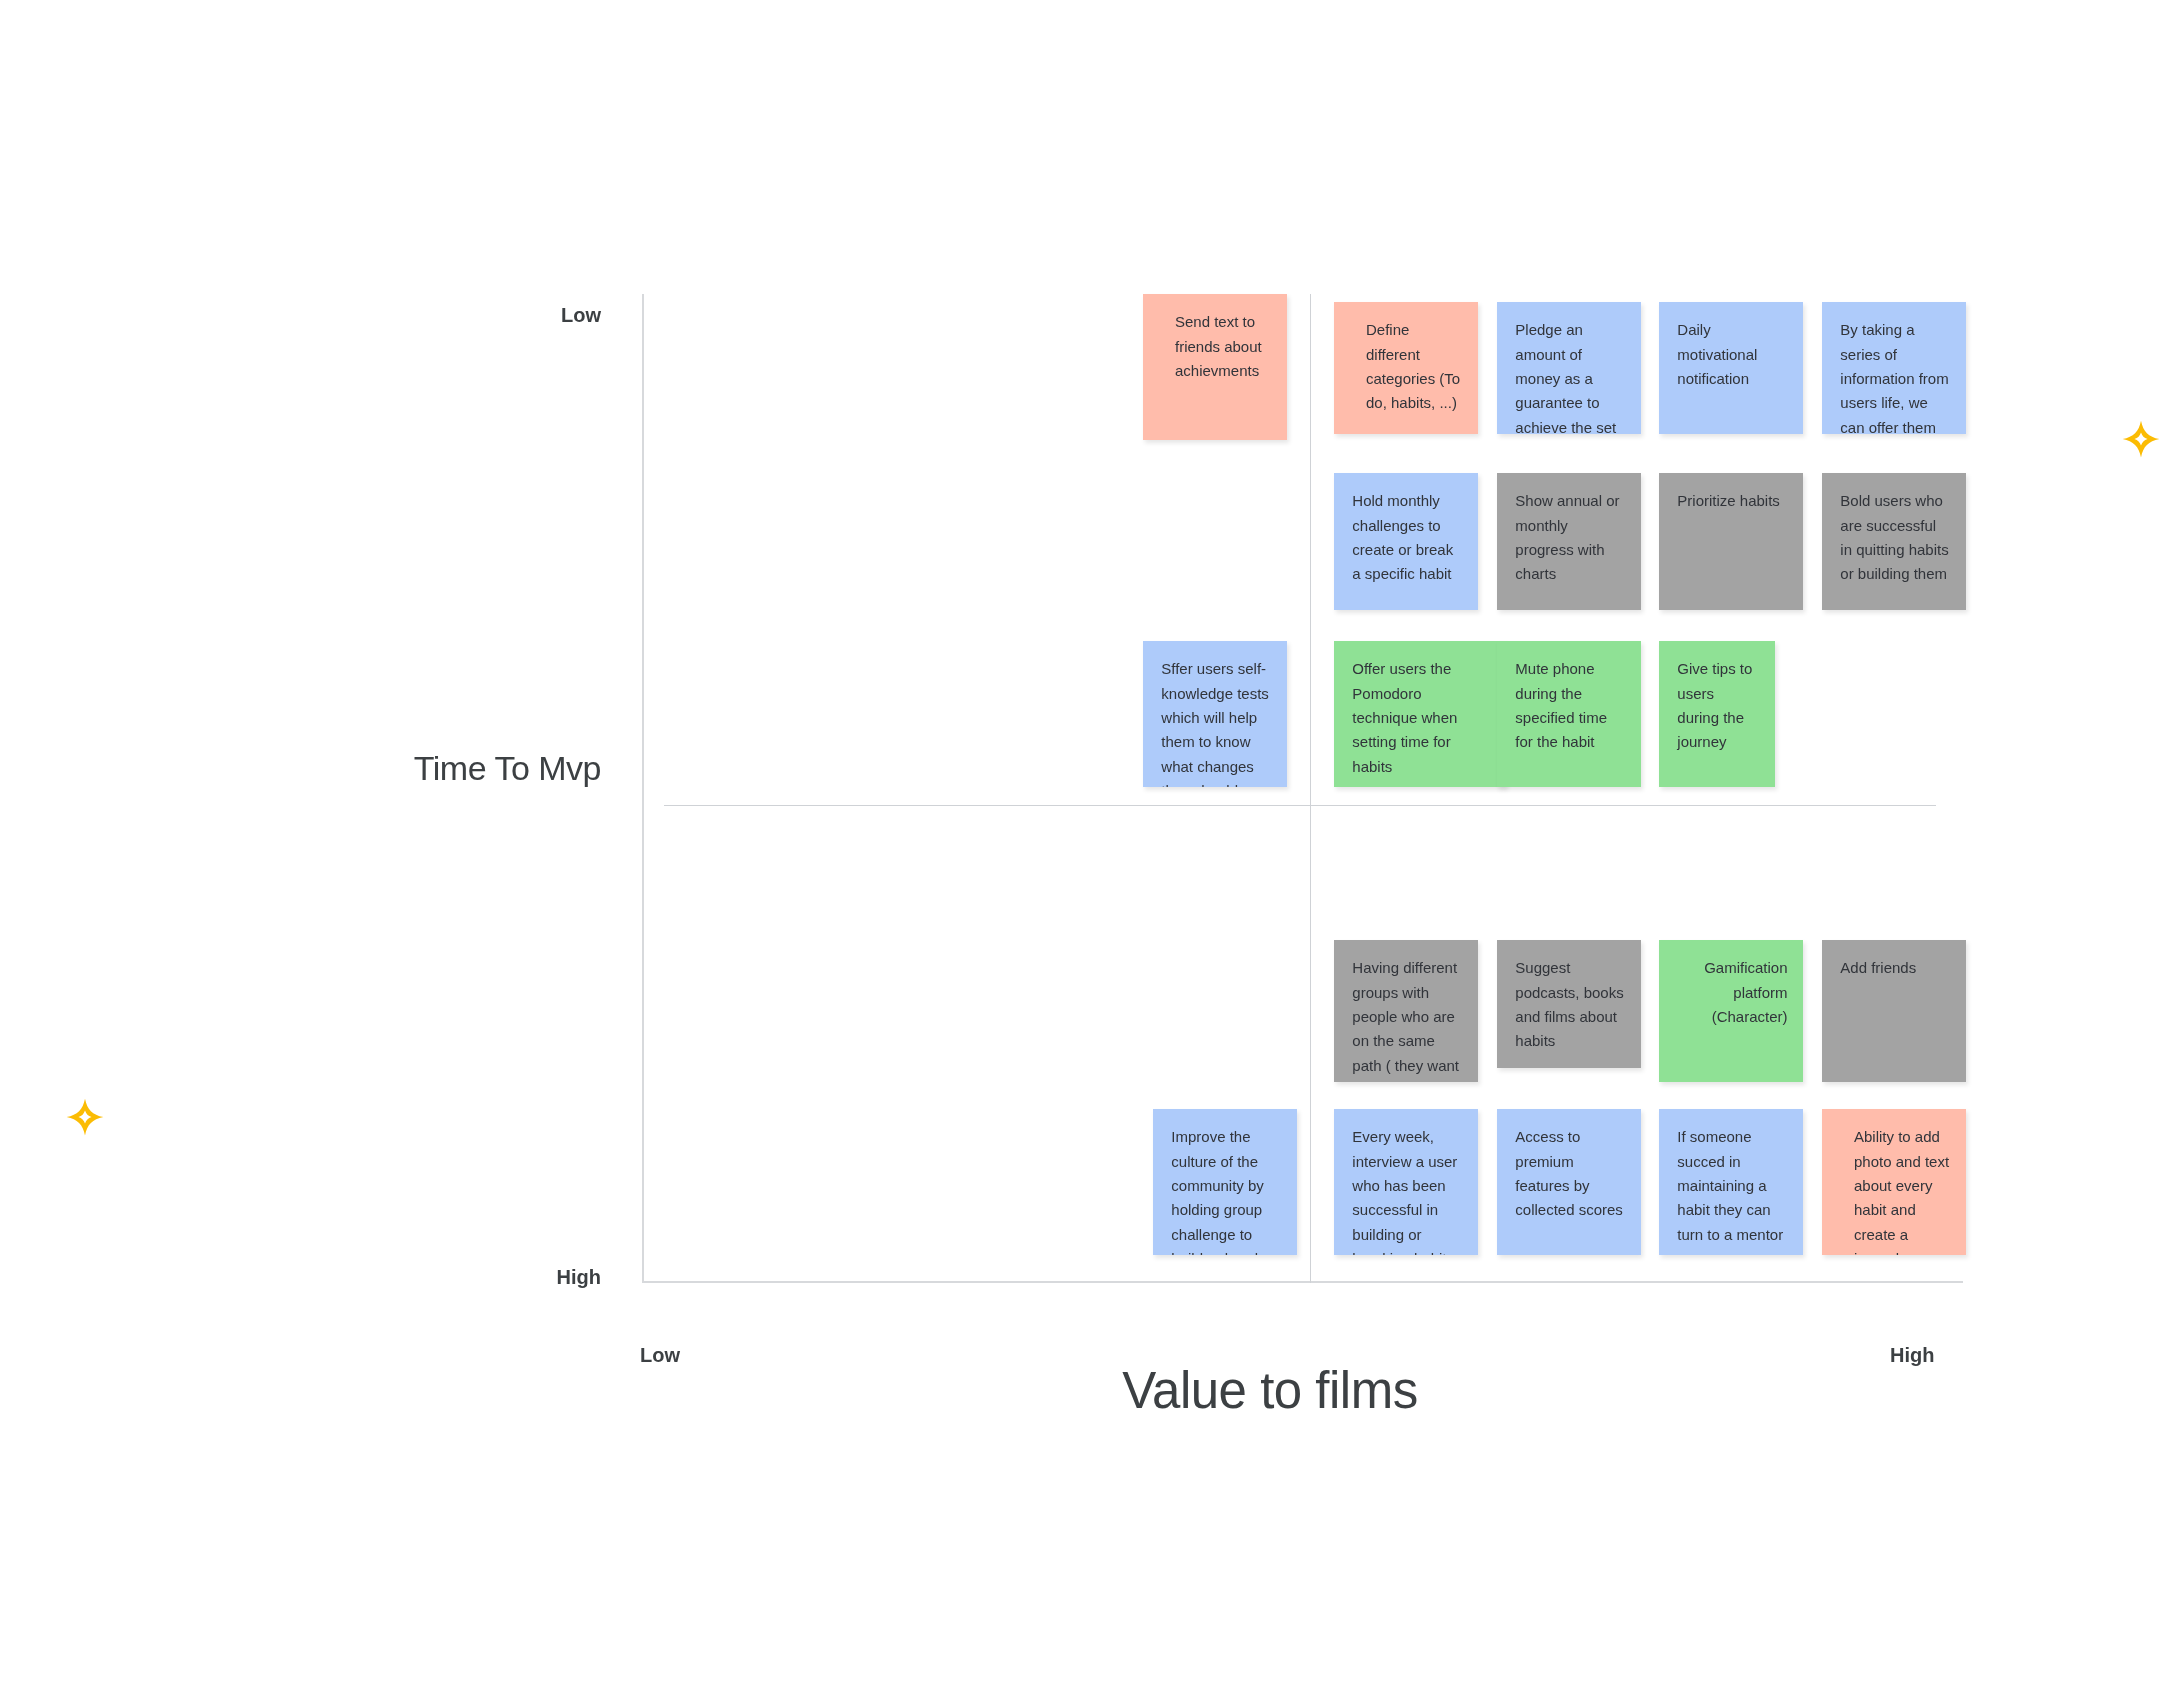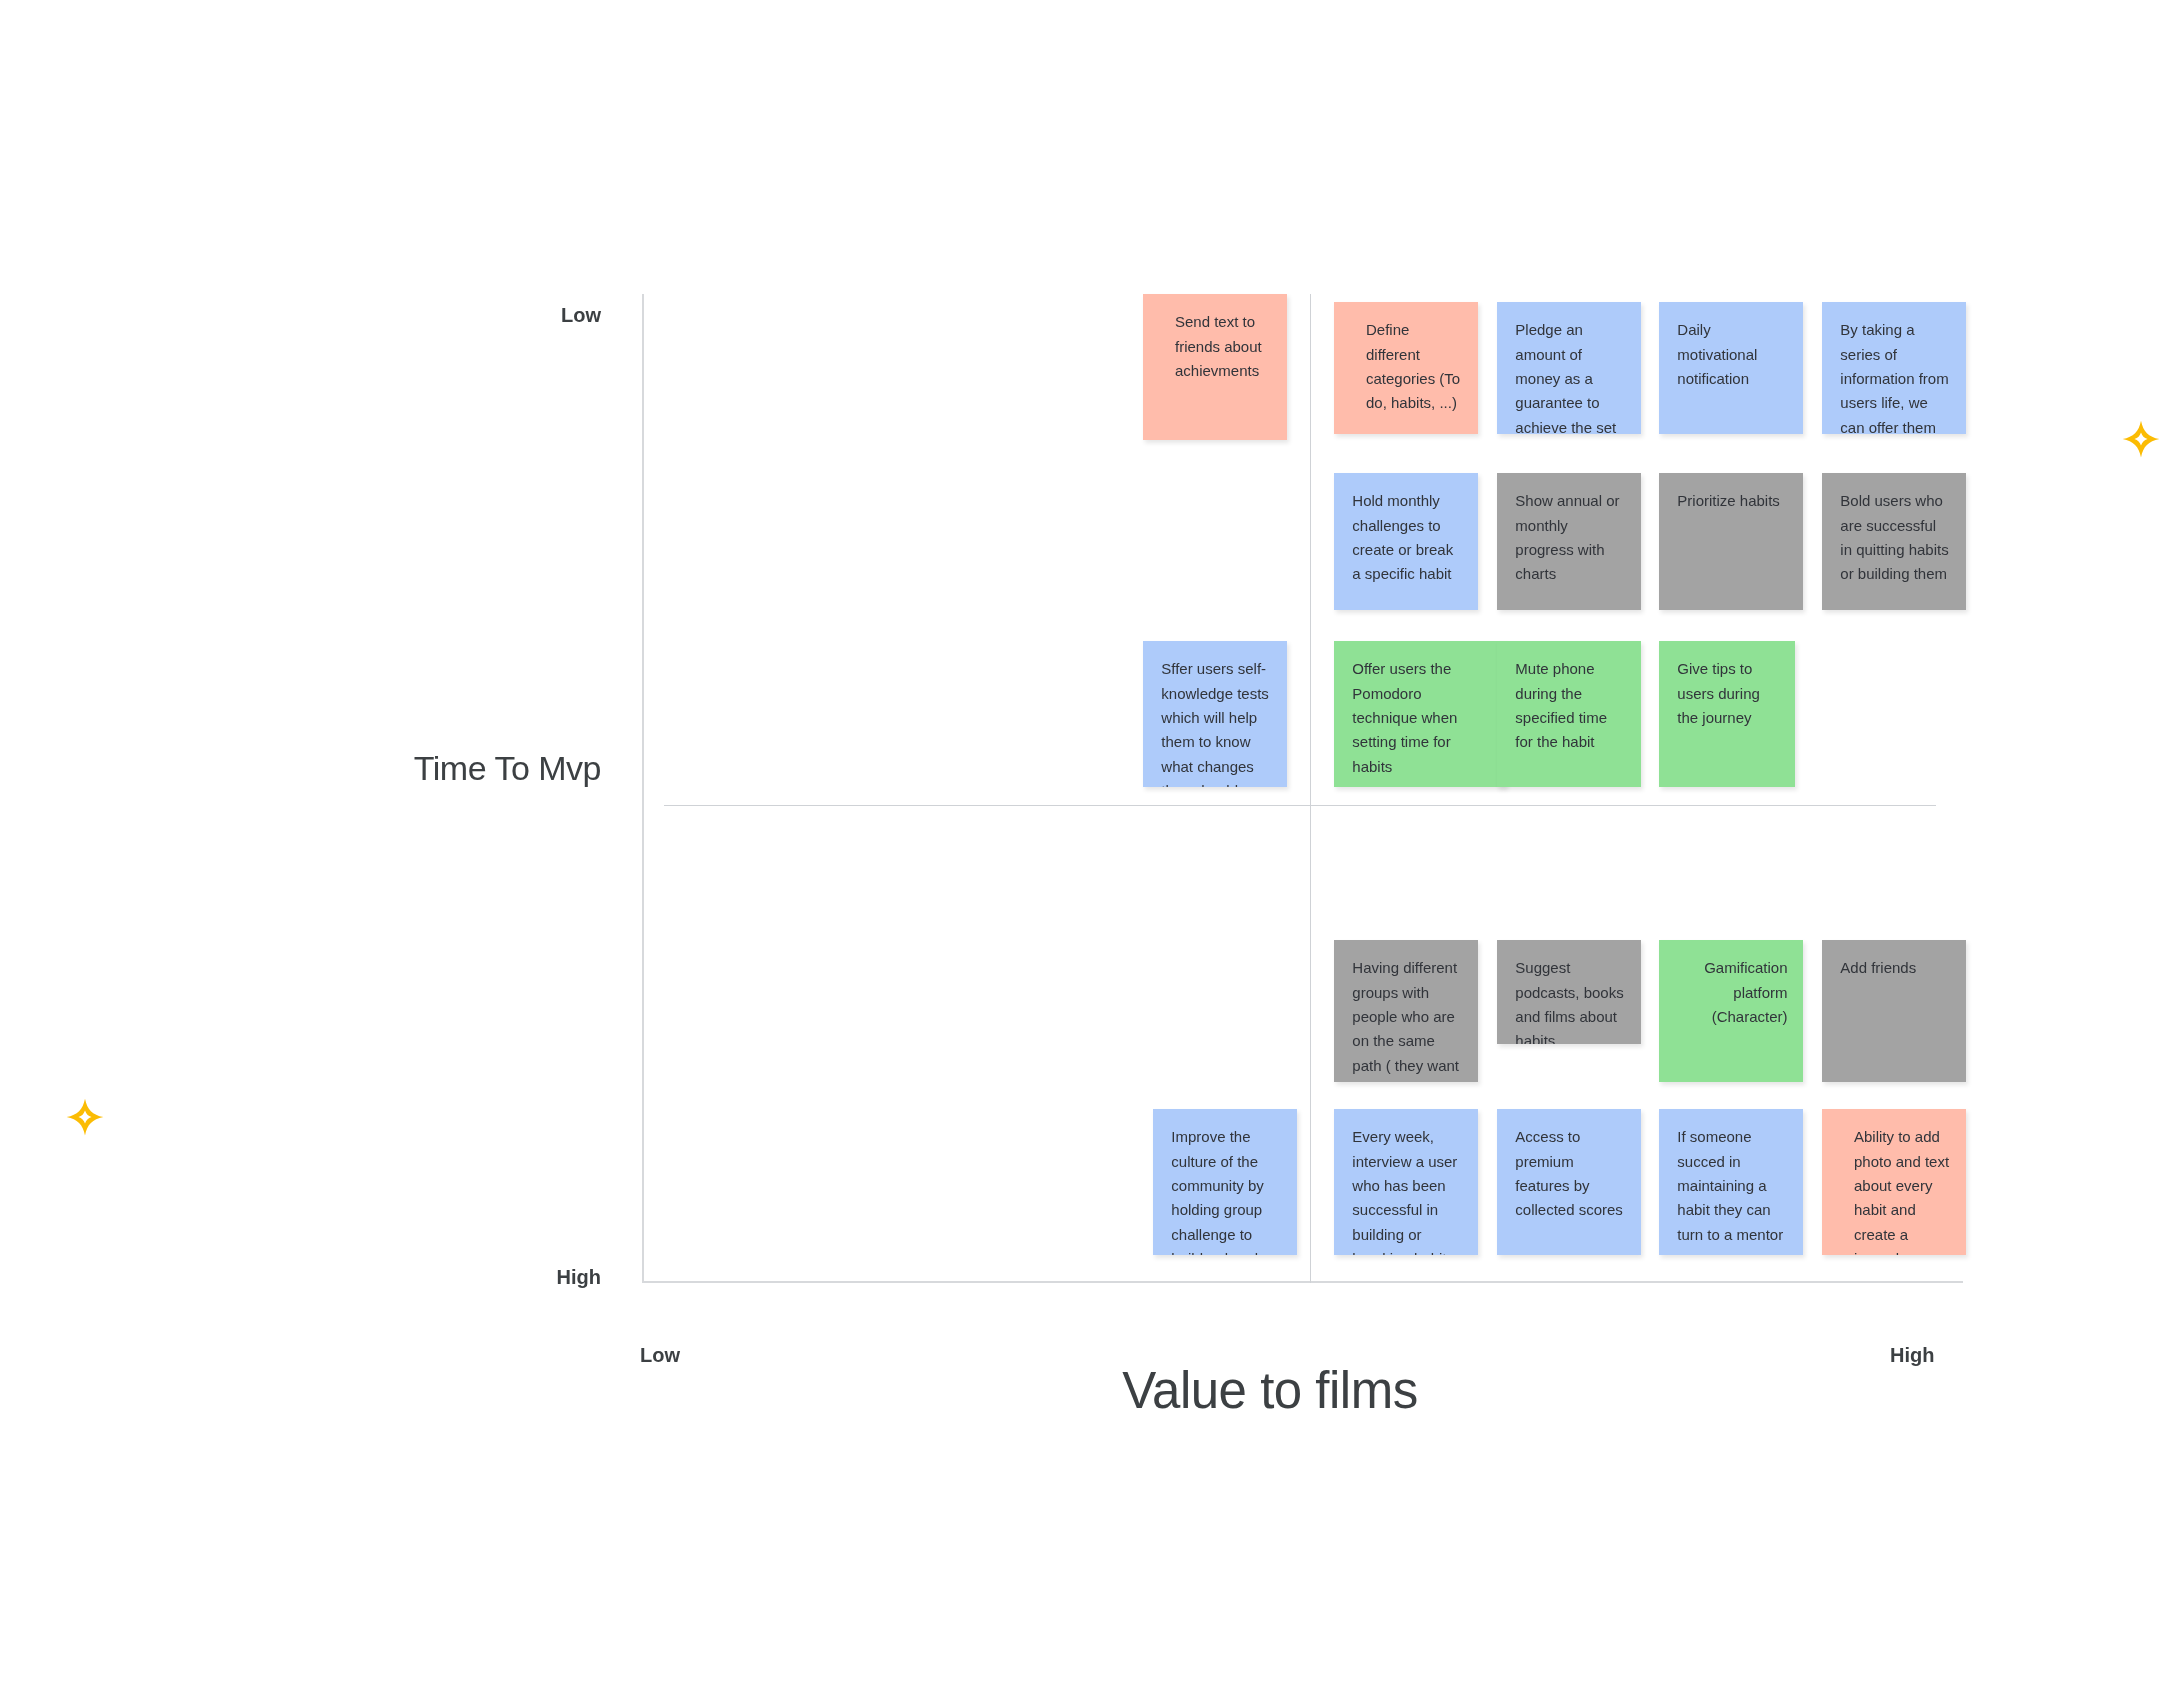--- a/index.html
+++ b/index.html
@@ -141,23 +141,23 @@
       <div class="note c-blue" style="left: 1497px; top: 302px; width: 144px; height: 132px;"><span>Pledge an amount of money as a guarantee to achieve the set goal</span></div>
       <div class="note c-blue" style="left: 1659px; top: 302px; width: 144px; height: 132px;"><span>Daily motivational notification</span></div>
       <div class="note c-blue" style="left: 1822px; top: 302px; width: 144px; height: 132px;"><span>By taking a series of information from users life, we can offer them the best habits they need to build or break</span></div>
       <div class="note c-blue" style="left: 1334px; top: 473px; width: 144px; height: 137px;"><span>Hold monthly challenges to create or break a specific habit</span></div>
       <div class="note c-yellow" style="left: 1497px; top: 473px; width: 144px; height: 137px;"><span>Show annual or monthly progress with charts</span></div>
       <div class="note c-yellow" style="left: 1659px; top: 473px; width: 144px; height: 137px;"><span>Prioritize habits</span></div>
       <div class="note c-yellow" style="left: 1822px; top: 473px; width: 144px; height: 137px;"><span>Bold users who are successful in quitting habits or building them</span></div>
       <div class="note c-blue" style="left: 1143px; top: 641px; width: 144px; height: 146px;"><span>Sffer users self-knowledge tests which will help them to know what changes they should make in their lives</span></div>
       <div class="note c-green" style="left: 1334px; top: 641px; width: 172px; height: 146px;"><span>Offer users the Pomodoro technique when setting time for habits</span></div>
       <div class="note c-green" style="left: 1497px; top: 641px; width: 144px; height: 146px;"><span>Mute phone during the specified time for the habit</span></div>
-      <div class="note c-green" style="left: 1659px; top: 641px; width: 136px; height: 146px;"><span>Give tips to users during the journey</span></div>
+      <div class="note c-green" style="left: 1659px; top: 641px; width: 116px; height: 146px;"><span>Give tips to users during the journey</span></div>
       <div class="note c-yellow" style="left: 1334px; top: 940px; width: 144px; height: 142px;"><span>Having different groups with people who are on the same path ( they want to build or break the same habits )</span></div>
-      <div class="note c-yellow" style="left: 1497px; top: 940px; width: 144px; height: 104px;"><span>Suggest podcasts, books and films about habits</span></div>
+      <div class="note c-yellow" style="left: 1497px; top: 940px; width: 144px; height: 128px;"><span>Suggest podcasts, books and films about habits</span></div>
       <div class="note c-green" style="left: 1659px; top: 940px; width: 144px; height: 142px; text-align: right;"><span>Gamification platform (Character)</span></div>
       <div class="note c-yellow" style="left: 1822px; top: 940px; width: 144px; height: 142px;"><span>Add friends</span></div>
       <div class="note c-blue" style="left: 1153px; top: 1109px; width: 144px; height: 146px;"><span>Improve the culture of the community by holding group challenge to build or break habits</span></div>
       <div class="note c-blue" style="left: 1334px; top: 1109px; width: 144px; height: 146px;"><span>Every week, interview a user who has been successful in building or breaking habits</span></div>
       <div class="note c-blue" style="left: 1497px; top: 1109px; width: 144px; height: 146px;"><span>Access to premium features by collected scores</span></div>
       <div class="note c-blue" style="left: 1659px; top: 1109px; width: 144px; height: 146px;"><span>If someone succed in maintaining a habit they can turn to a mentor</span></div>
       <div class="note c-salmon" style="left: 1822px; top: 1109px; width: 144px; height: 146px;"><span>Ability to add photo and text about every habit and create a journal</span></div>
     </div>
 
   <div class="sparkle sp1">

